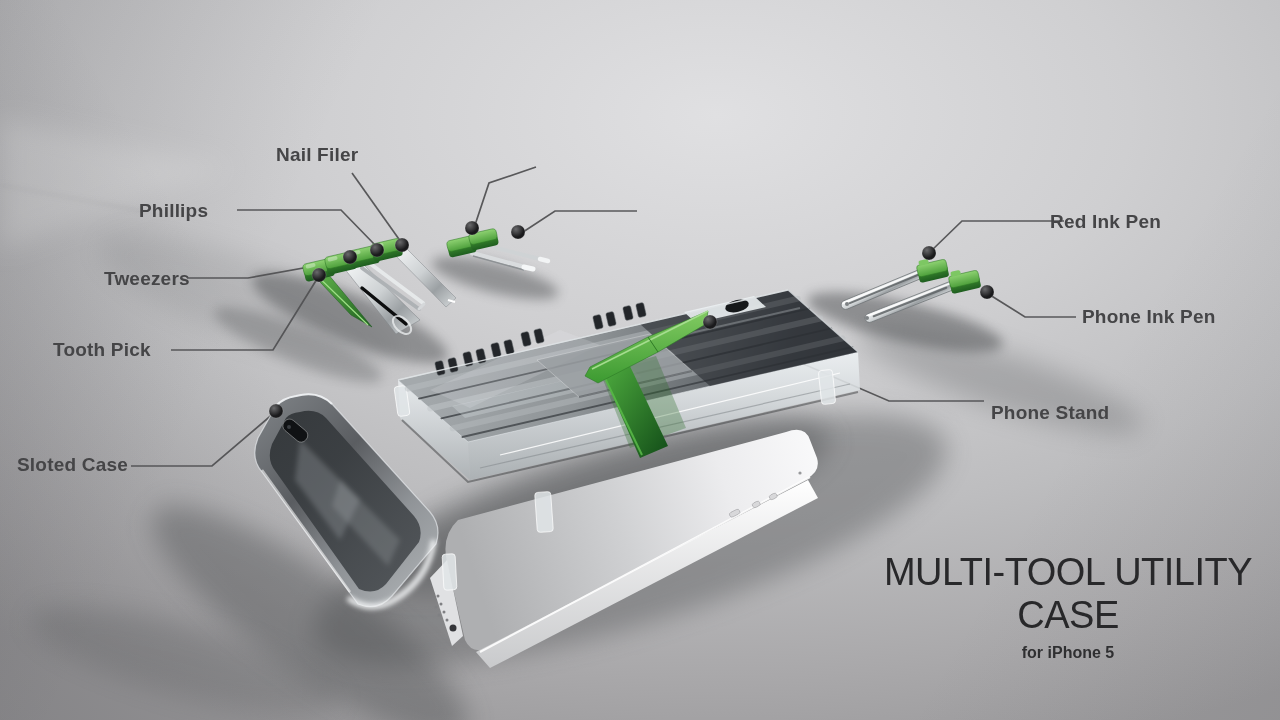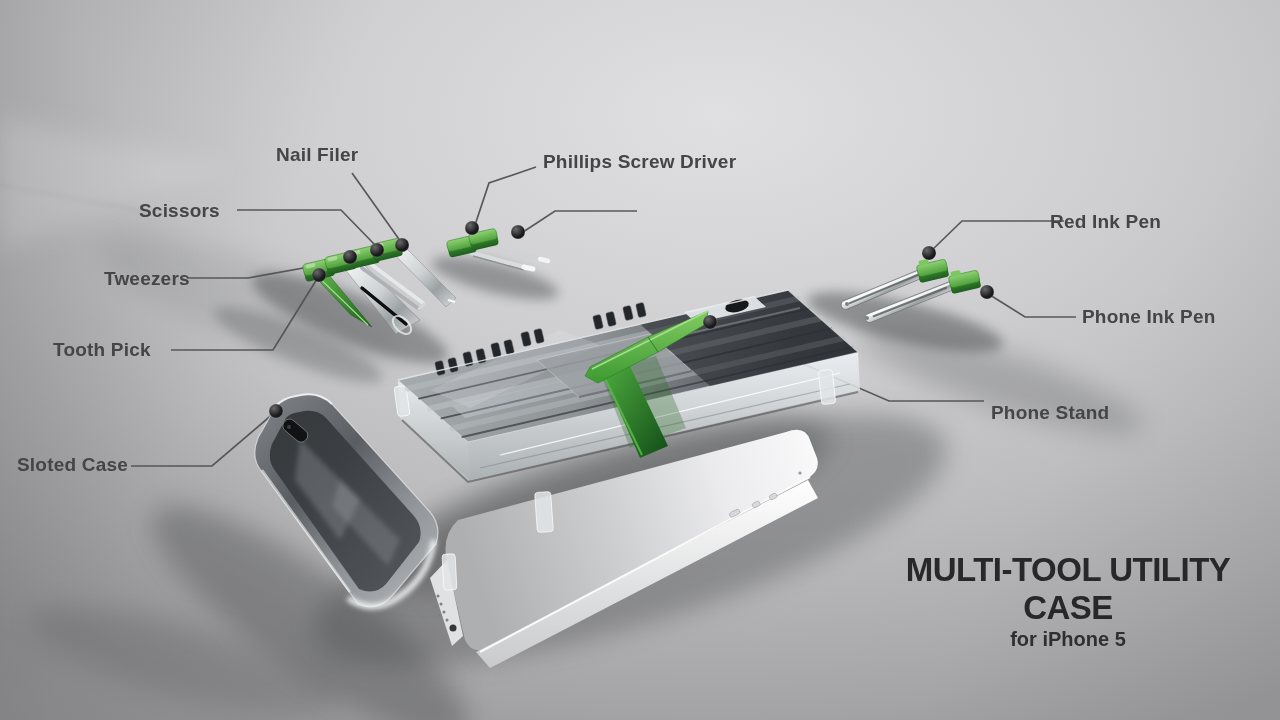--- a/index.html
+++ b/index.html
@@ -26,22 +26,22 @@
   .lbl-tweezers{left:139px;top:200px}
   .lbl-scissors{left:104px;top:268px}
   .lbl-tooth-pick{left:53px;top:339px}
   .lbl-phillips{left:543px;top:151px}
   .lbl-sloted{left:643px;top:201px}
   .lbl-red-pen{left:1050px;top:211px}
   .lbl-blue-pen{left:1082px;top:306px}
   .lbl-phone-stand{left:991px;top:402px}
   .lbl-clear-case{left:17px;top:454px}
   .title-block{position:absolute;left:868px;top:551px;width:400px;text-align:center}
-  .title-main{font-weight:700;font-size:33px;letter-spacing:-.5px;color:#28282a}
-  .title-sub{font-weight:700;font-size:20px;color:#2f2f31;margin-top:1px}
+  .title-main{font-weight:400;font-size:38px;letter-spacing:-.5px;color:#28282a}
+  .title-sub{font-weight:700;font-size:16px;color:#2f2f31;margin-top:7px}
 </style>
 </head>
 <body>
 
 <div class="stage">
 
 <svg class="scene" width="1280" height="720" viewBox="0 0 1280 720">
   <defs>
     <filter id="fSoft" x="-60%" y="-60%" width="220%" height="220%">
           <feGaussianBlur stdDeviation="6"></feGaussianBlur>
@@ -329,24 +329,23 @@
     <circle cx="472" cy="228" r="7"></circle>
     <circle cx="518" cy="232" r="7"></circle>
     <circle cx="929" cy="253" r="7"></circle>
     <circle cx="987" cy="292" r="7"></circle>
     <circle cx="710" cy="322" r="7"></circle>
     <circle cx="276" cy="411" r="7"></circle>
   </g>
 </svg>
 
   <div class="lbl lbl-nail-filer">Nail Filer</div>
-  <div class="lbl lbl-tweezers">Scissors</div>
+  <div class="lbl lbl-tweezers">Phillips</div>
   <div class="lbl lbl-scissors">Tweezers</div>
   <div class="lbl lbl-tooth-pick">Tooth Pick</div>
-  <div class="lbl lbl-phillips">Phillips Screw Driver</div>
   <div class="lbl lbl-red-pen">Red Ink Pen</div>
   <div class="lbl lbl-blue-pen">Phone Ink Pen</div>
   <div class="lbl lbl-phone-stand">Phone Stand</div>
   <div class="lbl lbl-clear-case">Sloted Case</div>
 
   <div class="title-block">
     <div class="title-main">MULTI-TOOL UTILITY CASE</div>
     <div class="title-sub">for iPhone 5</div>
   </div>
 

